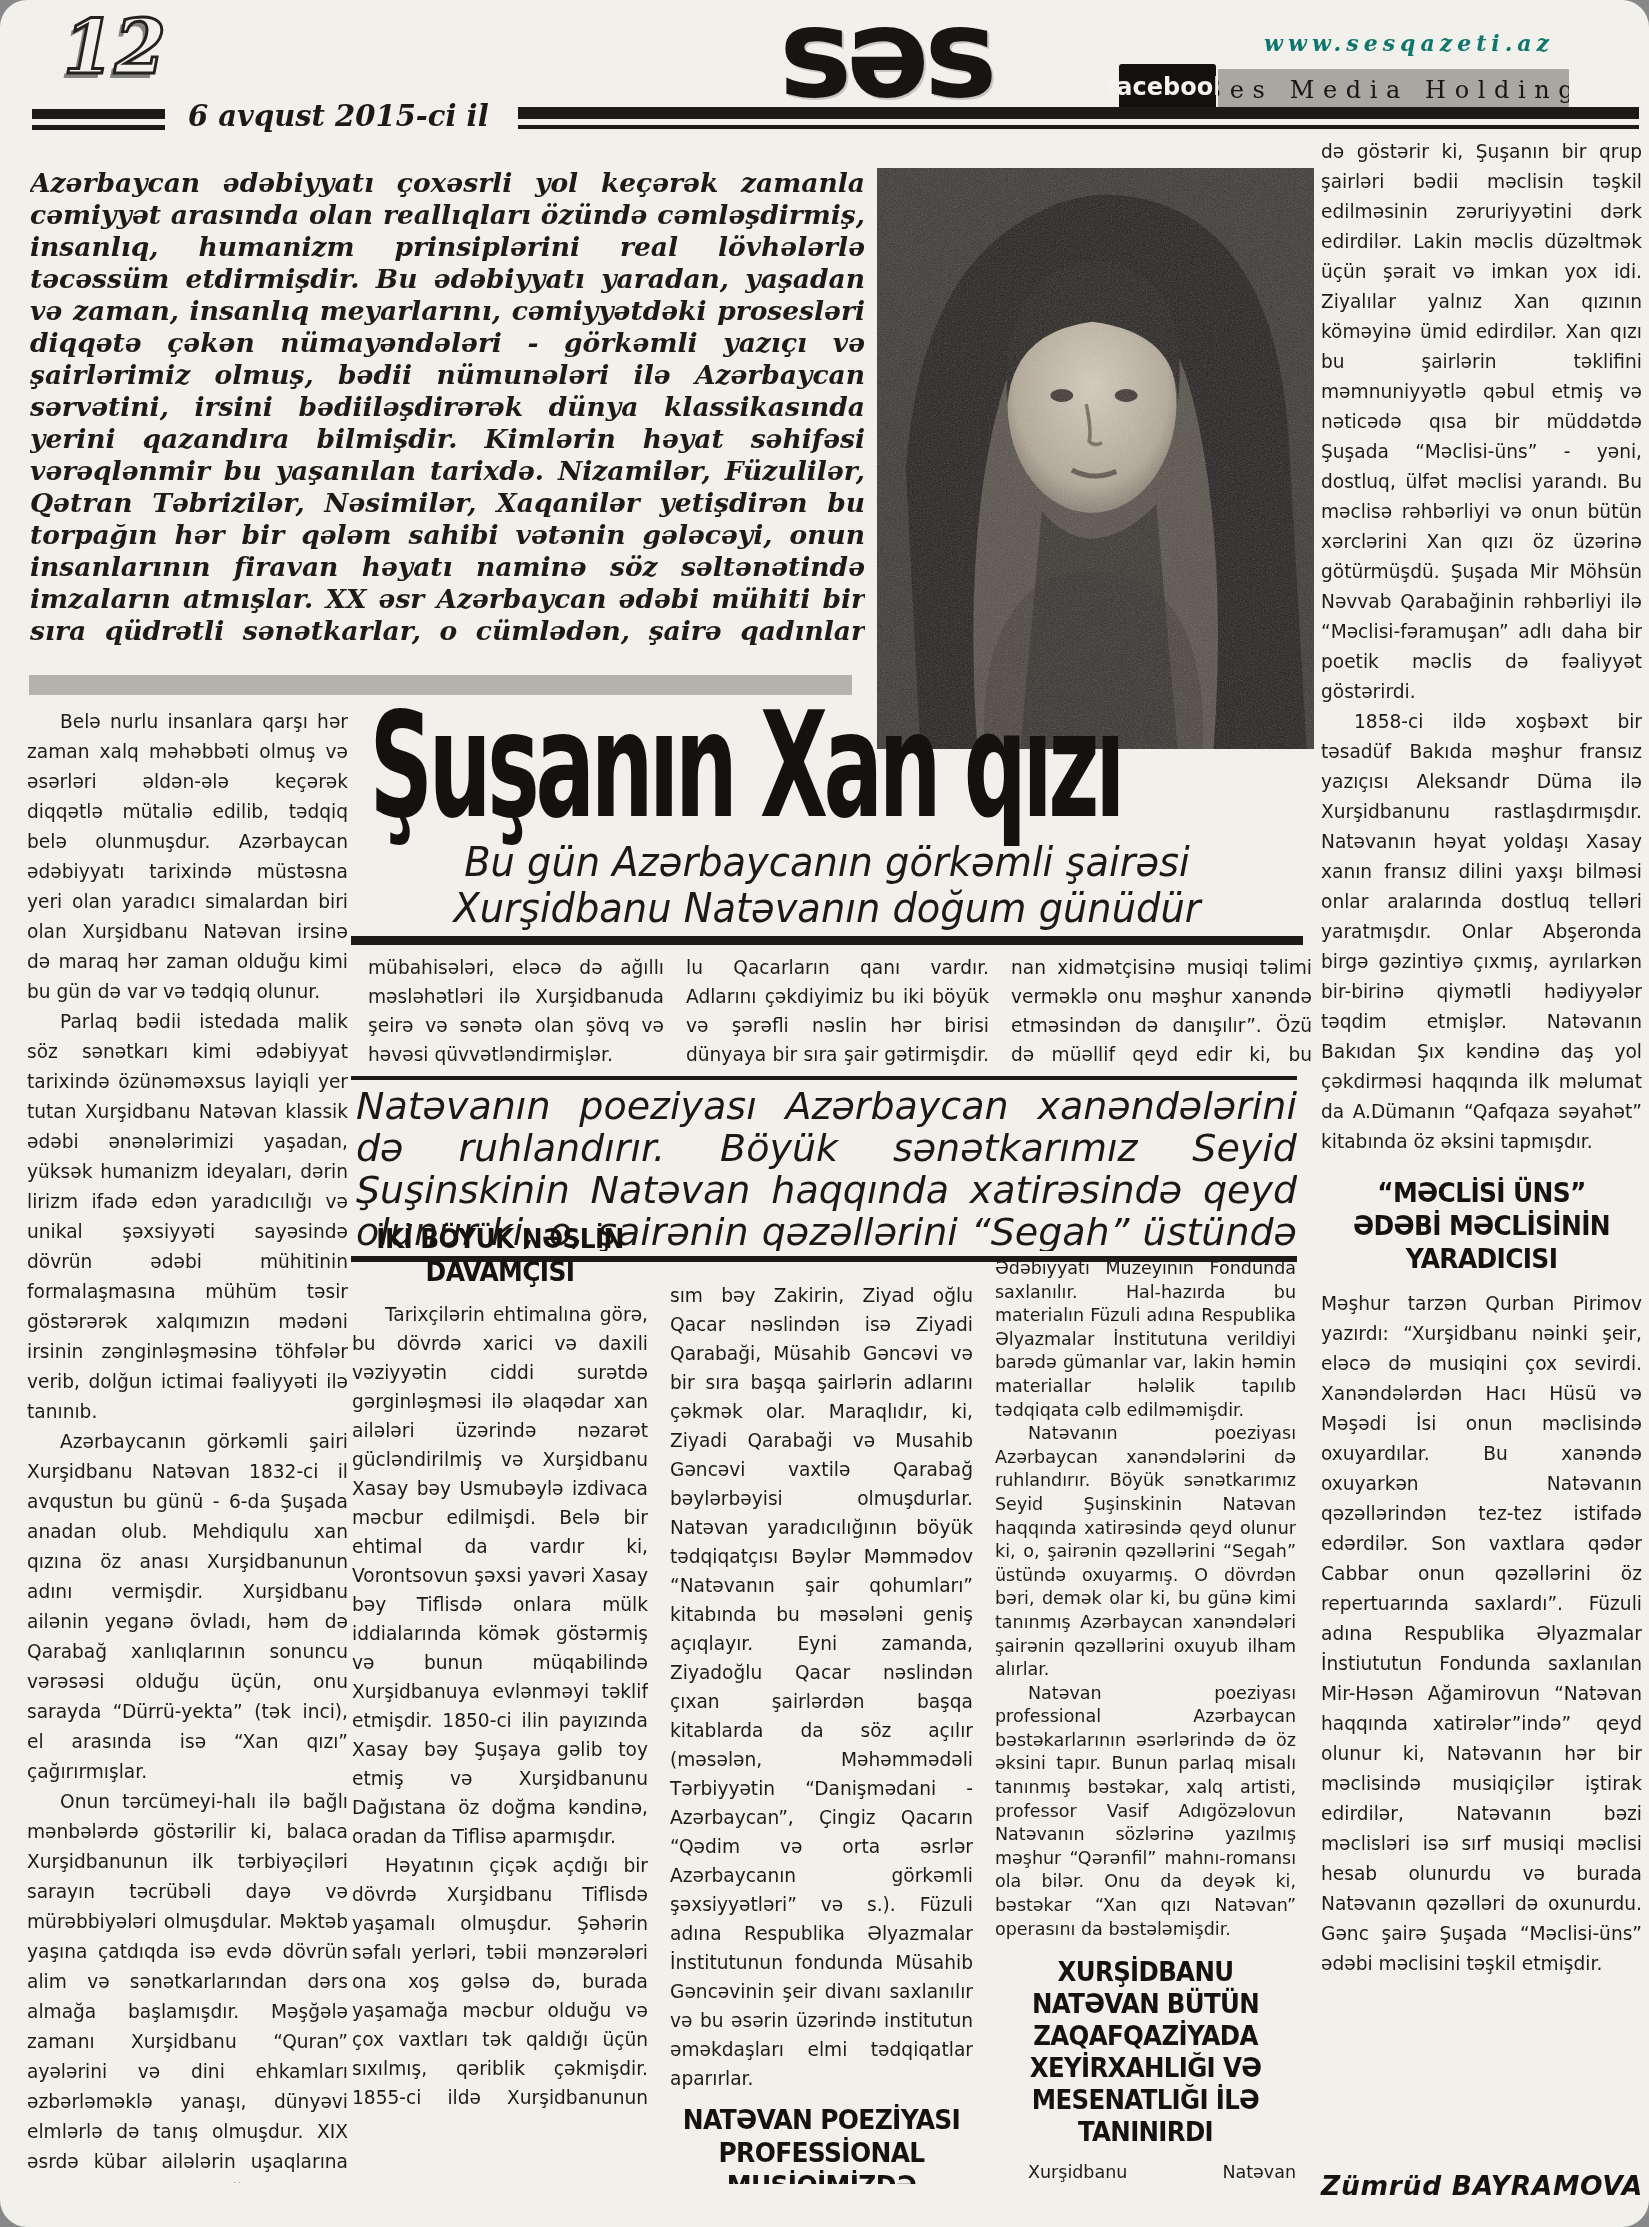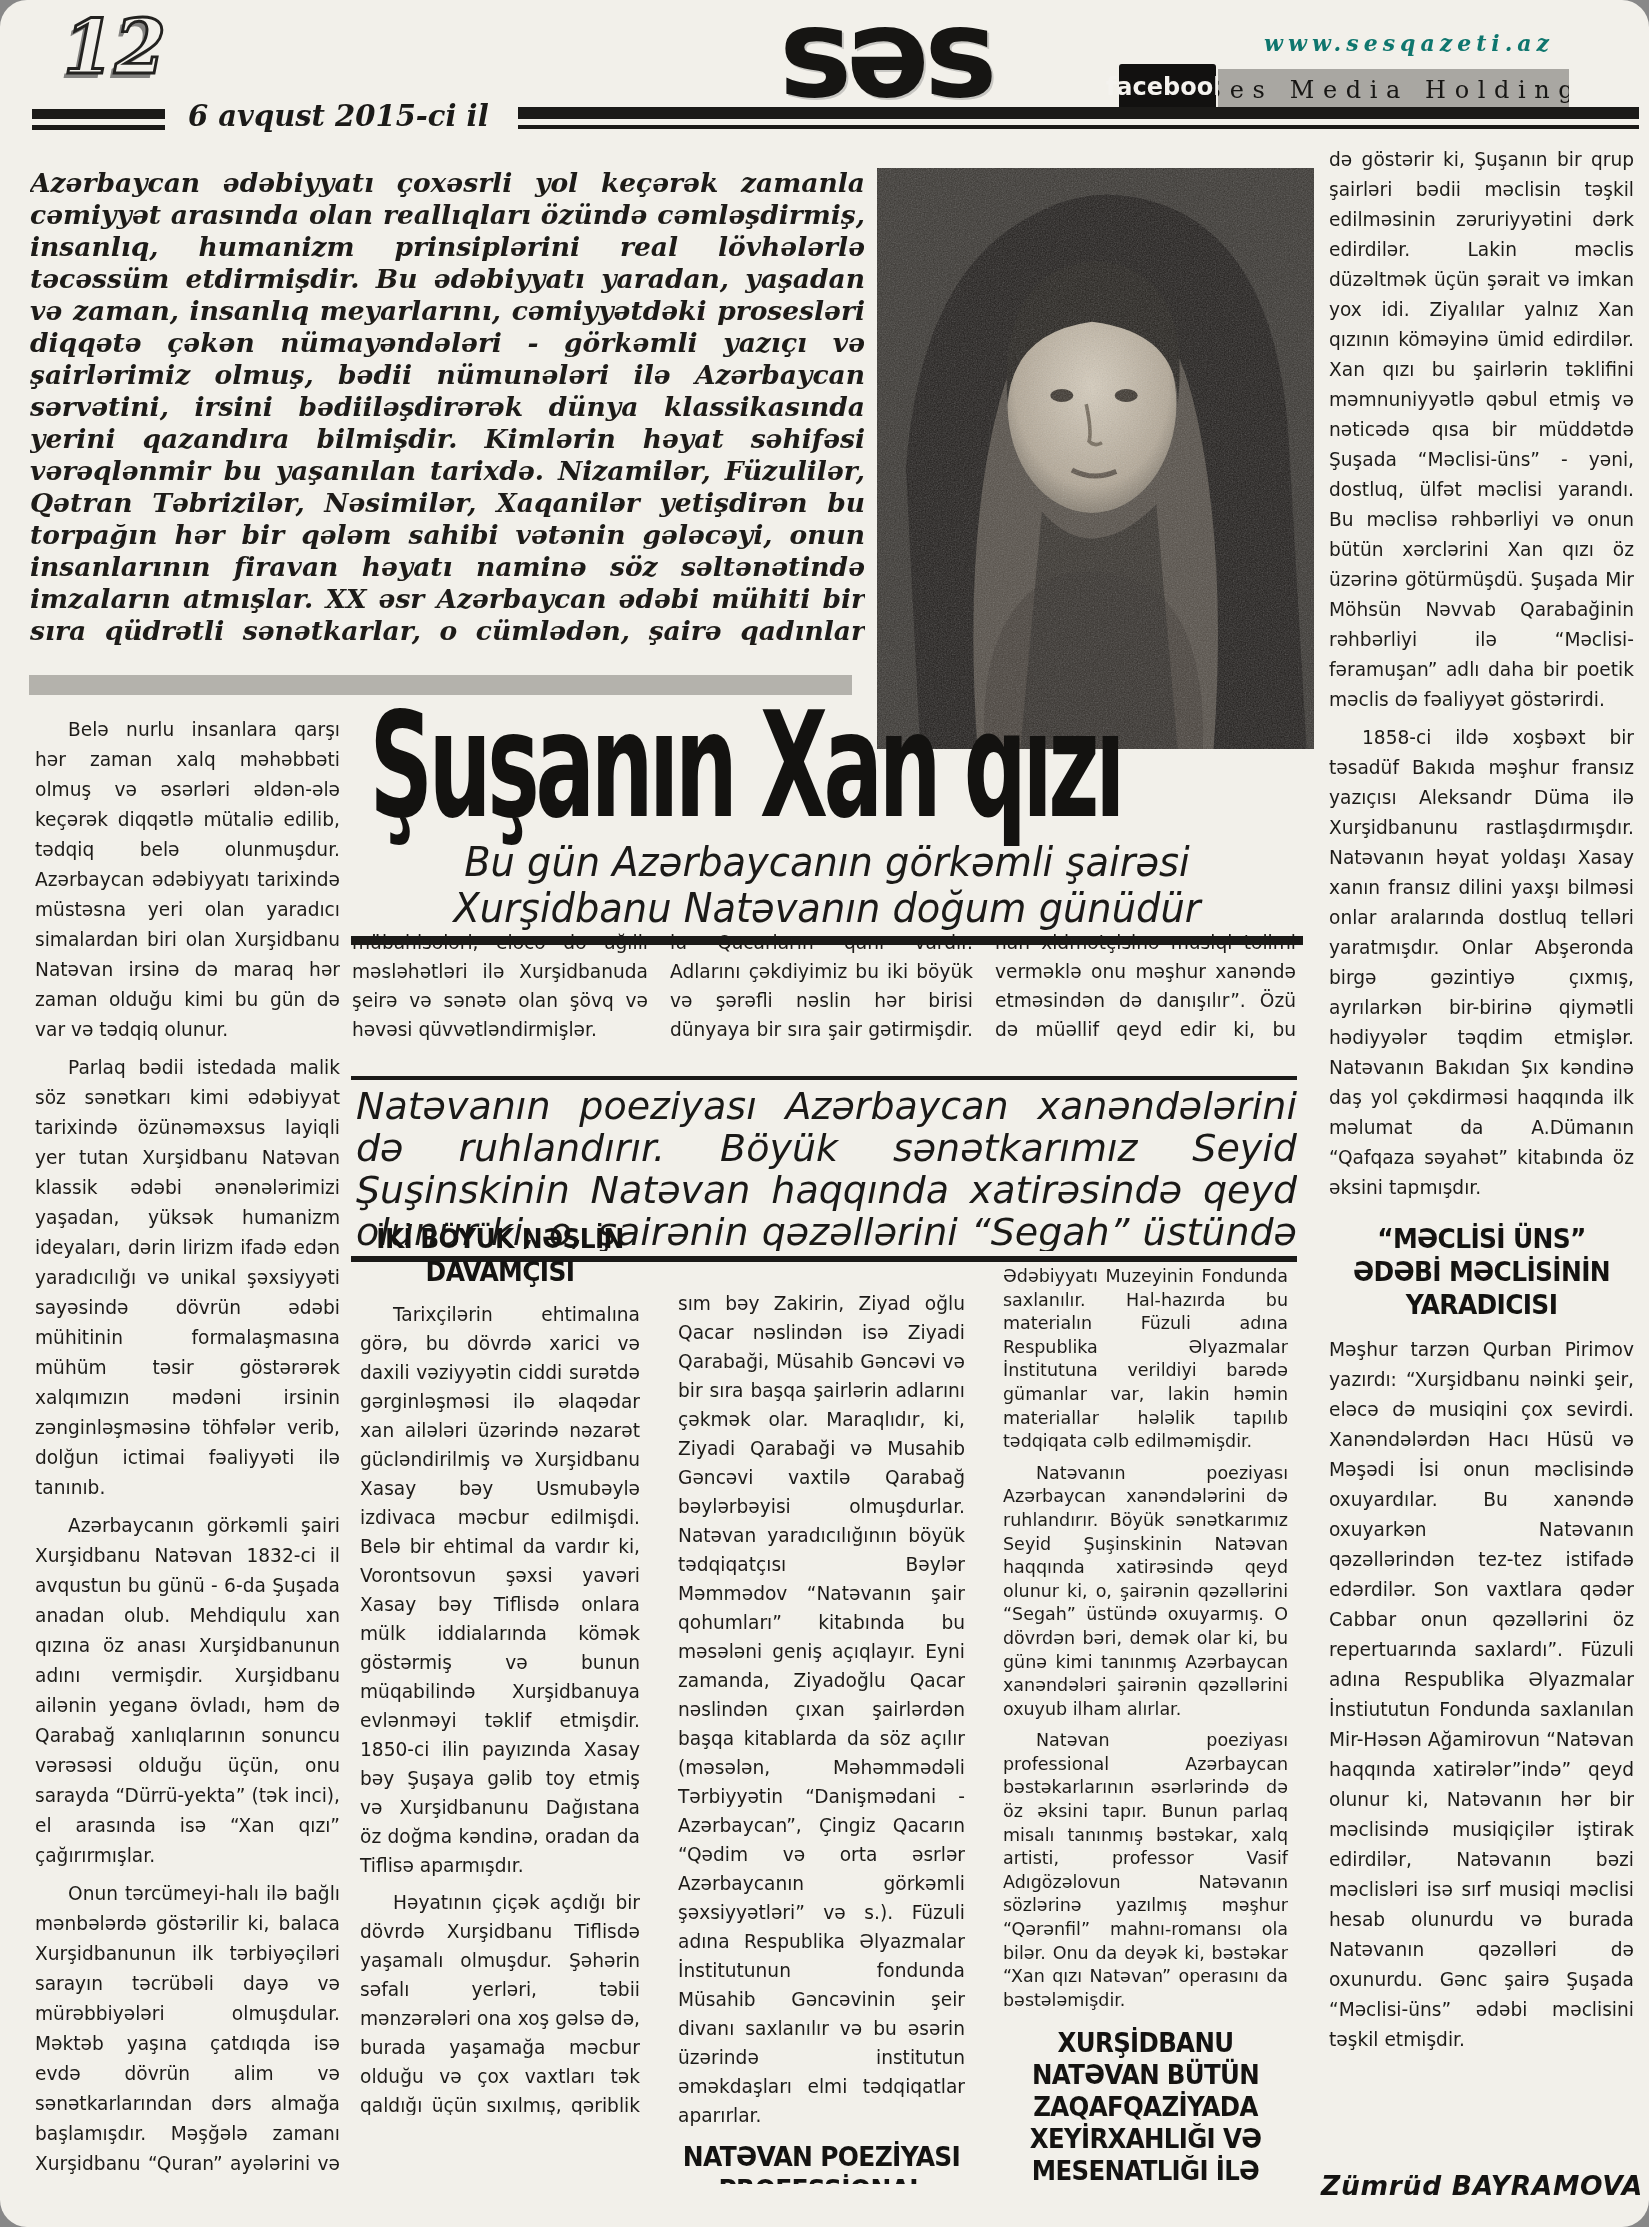--- a/index.html
+++ b/index.html
@@ -66,34 +66,34 @@
     position:absolute; left:358px; top:689px; width:952px; margin:0;
     font-size:147px; line-height:1.05; font-weight:bold; letter-spacing:-7.2px;
     color:#131210; transform:scaleX(.60); transform-origin:29px 0; white-space:nowrap;
   }
   .subhead{
     position:absolute; left:351px; top:839px; width:952px; text-align:center;
     font-style:italic; font-size:40px; line-height:46px; color:#1b1a18;
     transform:scaleX(.96); transform-origin:center;
   }
   .rule-subhead{left:351px; top:936px; width:952px; height:8.6px;}
-  .mini-col{position:absolute; top:928px; height:120px; font-size:18.6px; line-height:29px; text-align:justify; overflow:hidden;}
+  .mini-col{position:absolute; top:953px; height:120px; font-size:18.6px; line-height:29px; text-align:justify; overflow:hidden;margin-left:16px;}
   .mini-a{left:352px;  width:296px;}
   .mini-b{left:670px;  width:303px;}
   .mini-c{left:995px; width:301px;}
   .rule-quote-top{left:351px; top:1076px; width:946px; height:3.6px;}
   .quote{
     position:absolute; left:356px; top:1085px; width:941px; height:166px;
     font-style:italic; font-size:38px; line-height:42px; text-align:justify;
     overflow:hidden; color:#1a1917;
   }
   .rule-quote-bottom{left:351px; top:1256px; width:946px; height:6.4px;}
   
   .col{position:absolute; text-align:justify; overflow:hidden; font-size:18.6px; line-height:29px;}
-  .col p{margin:8px;}
+  .col p{margin:0;}
   .par{text-indent:33px;}
   .noindent{text-indent:0;}
   .left-col{left:27px; top:707px; width:321px; height:1476px; line-height:30px;}
   .col-a{left:352px;  top:1212px; width:296px; height:903px;}
   .col-b{left:670px;  top:1281px; width:303px; height:903px;}
   .col-c{left:995px; top:1257px; width:301px; height:928px; font-size:17.5px; line-height:23.6px;}
   .right-col{left:1321px; top:137px; width:321px; height:2031px; line-height:30px;}
   .sec-head{
     font-weight:bold; text-align:center; text-indent:0;
     font-size:26.5px; line-height:33px; letter-spacing:-0.7px;

